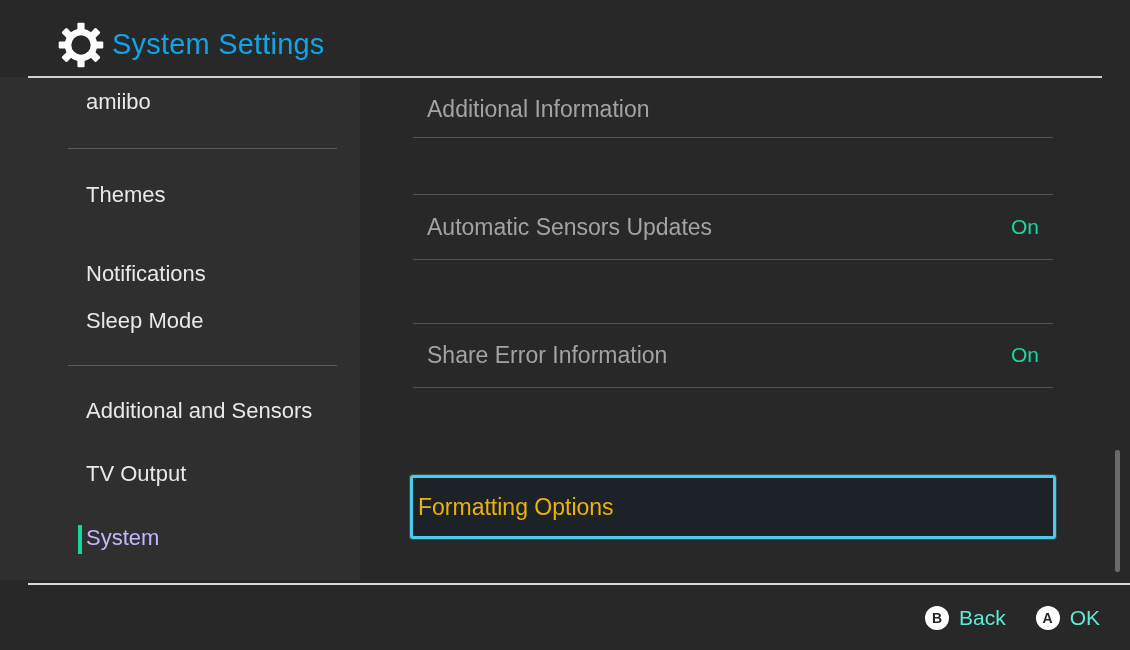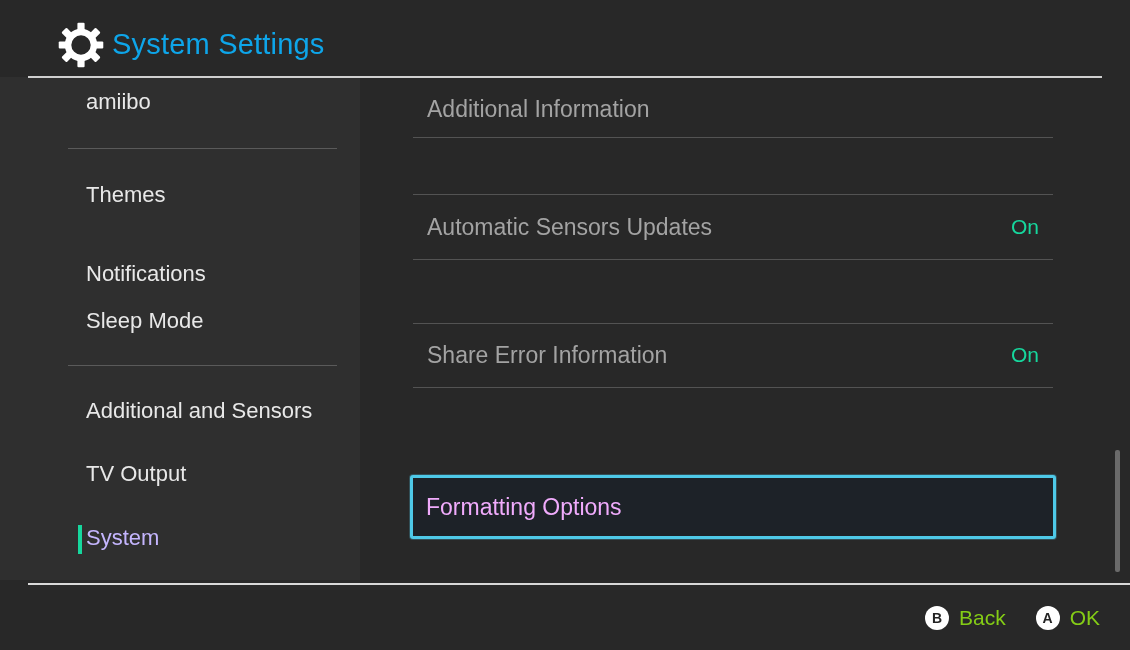--- a/index.html
+++ b/index.html
@@ -149,22 +149,22 @@
   .row.focused {
     left: 50px;
     width: 646px;
     background: #1d2228;
     border: 3px solid #4ec9e8;
     border-radius: 3px;
     box-sizing: border-box;
     box-shadow: 0 0 0 1px rgba(78,201,232,0.25);
   }
   .row.focused .row-label {
-    left: 13px;
-    color: #f0abfc;
+    left: 5px;
+    color: #eab308;
   }
 
   
   .scroll-track {
     position: absolute;
     left: 1115px; top: 84px;
     width: 5px; height: 492px;
     background: transparent;
     z-index: 20;
   }
@@ -220,21 +220,21 @@
     font-size: 14px;
     font-weight: bold;
     display: flex;
     align-items: center;
     justify-content: center;
     margin-right: 10px;
     line-height: 1;
   }
   .hint .htext {
     font-size: 21px;
-    color: #84cc16;
+    color: #5eead4;
     white-space: nowrap;
   }
 </style>
 </head>
 <body>
 
 <div id="screen">
 
   <div class="sidebar">
     <div class="side-scroll">

